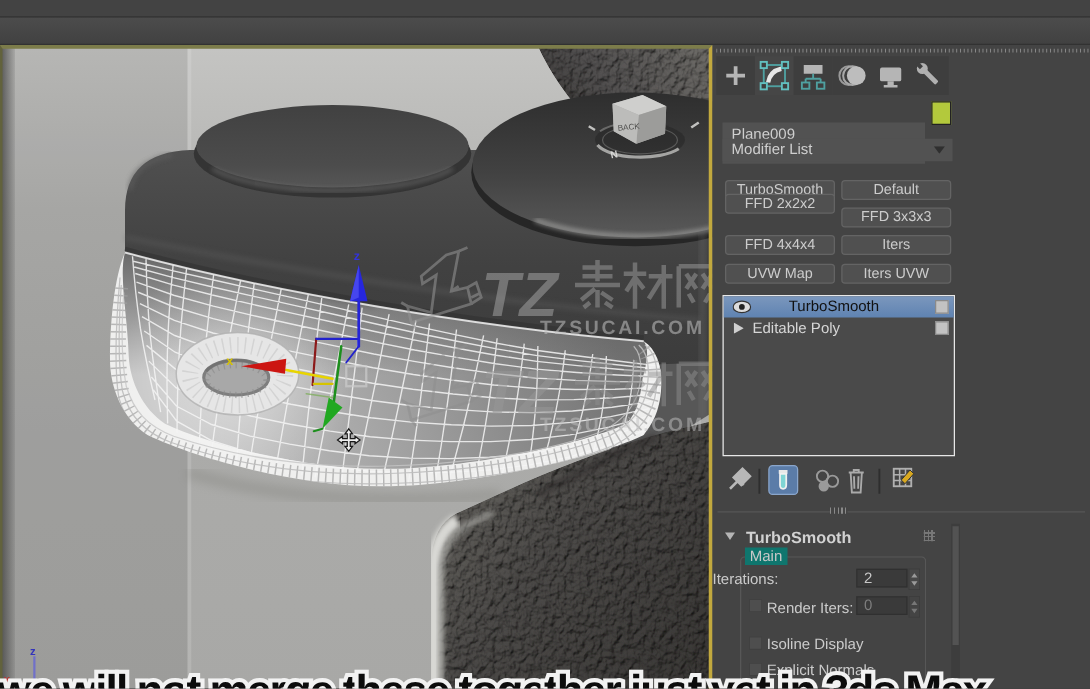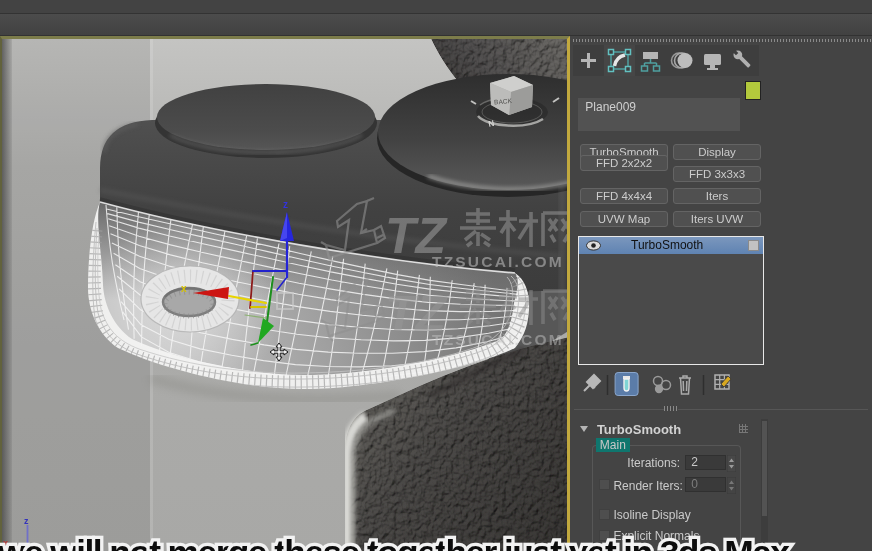--- a/index.html
+++ b/index.html
@@ -258,37 +258,47 @@
 <div class="tab"><svg width="31" height="31" viewBox="0 0 31 31">
             <g transform="rotate(-45 15.5 15.5)">
               <rect x="13.6" y="9" width="3.8" height="15" rx="1" fill="#b0b0b0"></rect>
               <circle cx="15.5" cy="7.5" r="4.4" fill="#b0b0b0"></circle>
               <rect x="13.8" y="1.5" width="3.4" height="5" fill="#3e3e3e"></rect>
             </g>
           </svg></div>
 </div>
 <div class="field" style="left:8.3px;top:62px;width:161.4px;height:33px;line-height:18.2px">Plane009</div>
 <div class="abs" style="left:175px;top:44.8px;width:15.7px;height:18.9px;background:#b3c93c;border:1px solid #222"></div>
+<div class="field" style="left:8.3px;top:75.3px;width:183.5px;height:17.6px;line-height:17.6px">Modifier List<svg class="abs" style="right:6px;top:6px" width="9" height="6" viewBox="0 0 9 6">
+          <path d="M0,0 L9,0 L4.5,6 Z" fill="#2f2f2f"></path>
+        </svg></div>
 <div class="btn" style="left:10px;top:108.3px">TurboSmooth</div>
-<div class="btn" style="left:103px;top:108.3px">Display</div>
+<div class="btn" style="left:103px;top:108.3px">Default</div>
 <div class="btn" style="left:10px;top:119px">FFD 2x2x2</div>
 <div class="btn" style="left:103px;top:130px">FFD 3x3x3</div>
 <div class="btn" style="left:10px;top:151.8px">FFD 4x4x4</div>
 <div class="btn" style="left:103px;top:151.8px">Iters</div>
 <div class="btn" style="left:10px;top:175px">UVW Map</div>
 <div class="btn" style="left:103px;top:175px">Iters UVW</div>
 <div id="stack">
  <div class="srow" style="background:linear-gradient(#7b97bd,#5f83b2);color:#0e0e0e">
   <svg class="abs" style="left:7px;top:3px" width="15" height="11" viewBox="0 0 15 11">
             <ellipse cx="7.5" cy="5.5" rx="7" ry="4.6" fill="#dcdcdc" stroke="#333" stroke-width="1"></ellipse>
             <circle cx="7.5" cy="5.5" r="2.3" fill="#222"></circle>
           </svg>
   <span class="abs" style="left:52px;top:1px;color:#111">TurboSmooth</span>
           <div class="sq"></div>
  </div>
+ <div class="srow">
+  <svg class="abs" style="left:8px;top:4px" width="8" height="9" viewBox="0 0 8 9">
+            <path d="M0,0 L8,4.5 L0,9 Z" fill="#cfcfcf"></path>
+          </svg>
+  <span class="abs" style="left:23px;top:1px">Editable Poly</span>
+          <div class="sq"></div>
+ </div>
 </div>
 <svg class="abs" style="left:0;top:333.5px" width="220" height="30" viewBox="0 0 220 30">
  <g transform="translate(11,3)">
           <path d="M3,18 L9,12 M7,8 L14,15 M6,9 L13,2 L19,8 L12,15 Z" stroke="#b8b8b8" stroke-width="2" fill="#b8b8b8"></path>
         </g>
  <line x1="37.5" y1="5" x2="37.5" y2="25" stroke="#2e2e2e" stroke-width="1.5"></line>
  <rect x="45.1" y="2.5" width="23" height="23" rx="3" fill="#5b7ca8" stroke="#8aa6cc" stroke-width="1"></rect>
  <g transform="translate(51,6)">
           <rect x="2" y="0" width="7" height="3" fill="#e8e8e8"></rect>
           <path d="M3,3 L3,12 Q3,15 5.5,15 Q8,15 8,12 L8,3 Z" fill="#7fd4d4" stroke="#f0f0f0" stroke-width="1.4"></path>
@@ -311,21 +321,21 @@
 <div class="abs" style="left:4px;top:372.5px;width:90px;border-top:1px solid #565656"></div>
 <div class="abs" style="left:108px;top:372.5px;width:190px;border-top:1px solid #565656"></div>
 <div class="abs" style="left:94px;top:370px;width:14px;height:5px;background-image:repeating-linear-gradient(90deg,#8a8a8a 0 1px,transparent 1px 3px)"></div>
 <svg class="abs" style="left:8px;top:386.6px" width="12" height="12" viewBox="0 0 12 12">
         <path d="M2,3 L10,3 L6,9 Z" fill="#b5b5b5"></path>
       </svg>
 <div class="abs" style="left:26.9px;top:385.5px;color:#d2d2d2;font-size:13px;font-weight:bold">TurboSmooth</div>
 <div class="abs" style="left:169px;top:388px;width:9px;height:9px;background-image:repeating-linear-gradient(0deg,#777 0 1px,transparent 1px 3px),repeating-linear-gradient(90deg,#777 0 1px,transparent 1px 3px)"></div>
 <div class="abs" style="left:22.3px;top:409.4px;width:149.1px;height:140px;border:1px solid #575757;border-radius:4px;border-bottom:none"></div>
 <div class="abs" style="left:25.8px;top:401.5px;background:#0f766e;padding:0 4px;color:#c8c8c8;font-size:12px">Main</div>
-<div class="glabel" style="left:0;top:420.4px;width:110px;text-align:right">Iterations:</div>
+<div class="glabel" style="left:0;top:420.4px;width:110px;">Iterations:</div>
 <div class="spin" style="left:115.3px;top:418.8px">2</div>
 <svg class="abs" style="left:156.5px;top:418.8px" width="9" height="17" viewBox="0 0 9 17">
         <rect x="0" y="0" width="9" height="17" fill="#484848" stroke="#3a3a3a" stroke-width="1"></rect>
         <path d="M4.5,3.5 L7,7 L2,7 Z M4.5,13.5 L2,10 L7,10 Z" fill="#9a9a9a"></path>
       </svg>
 <div class="chk" style="left:29.3px;top:443.4px"></div>
 <div class="glabel" style="left:43.4px;top:442.6px">Render Iters:</div>
 <div class="spin" style="left:115.3px;top:440.9px;color:#7d7d7d">0</div>
 <svg class="abs" style="left:156.5px;top:440.9px" width="9" height="17" viewBox="0 0 9 17">
         <rect x="0" y="0" width="9" height="17" fill="#444444" stroke="#3a3a3a" stroke-width="1"></rect>

